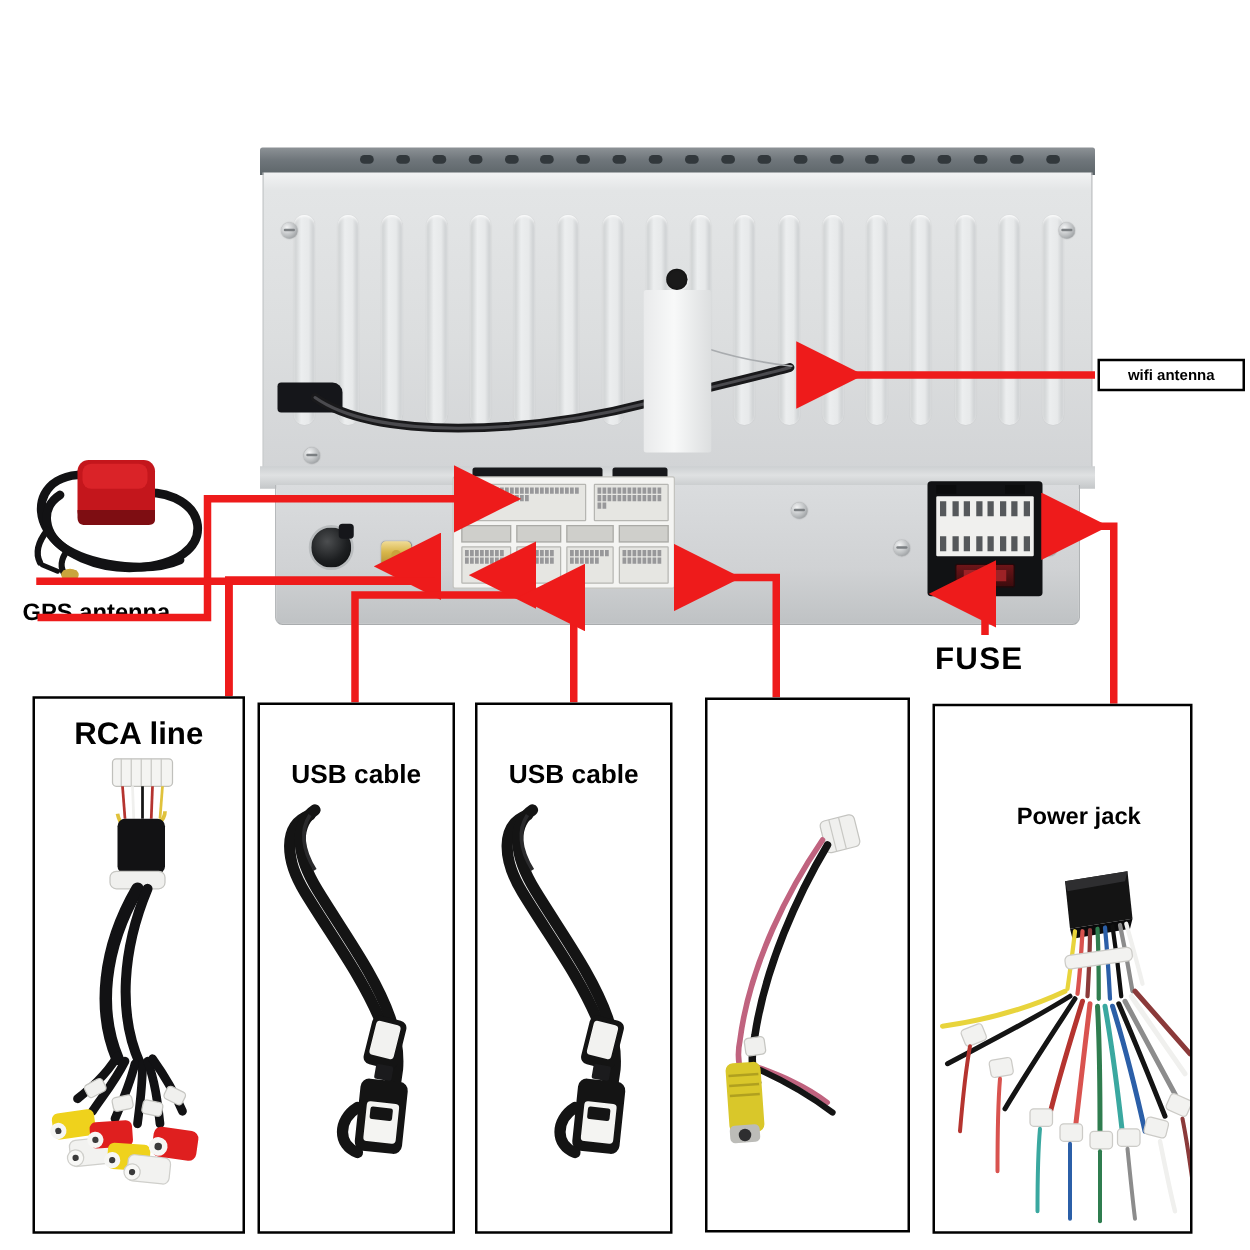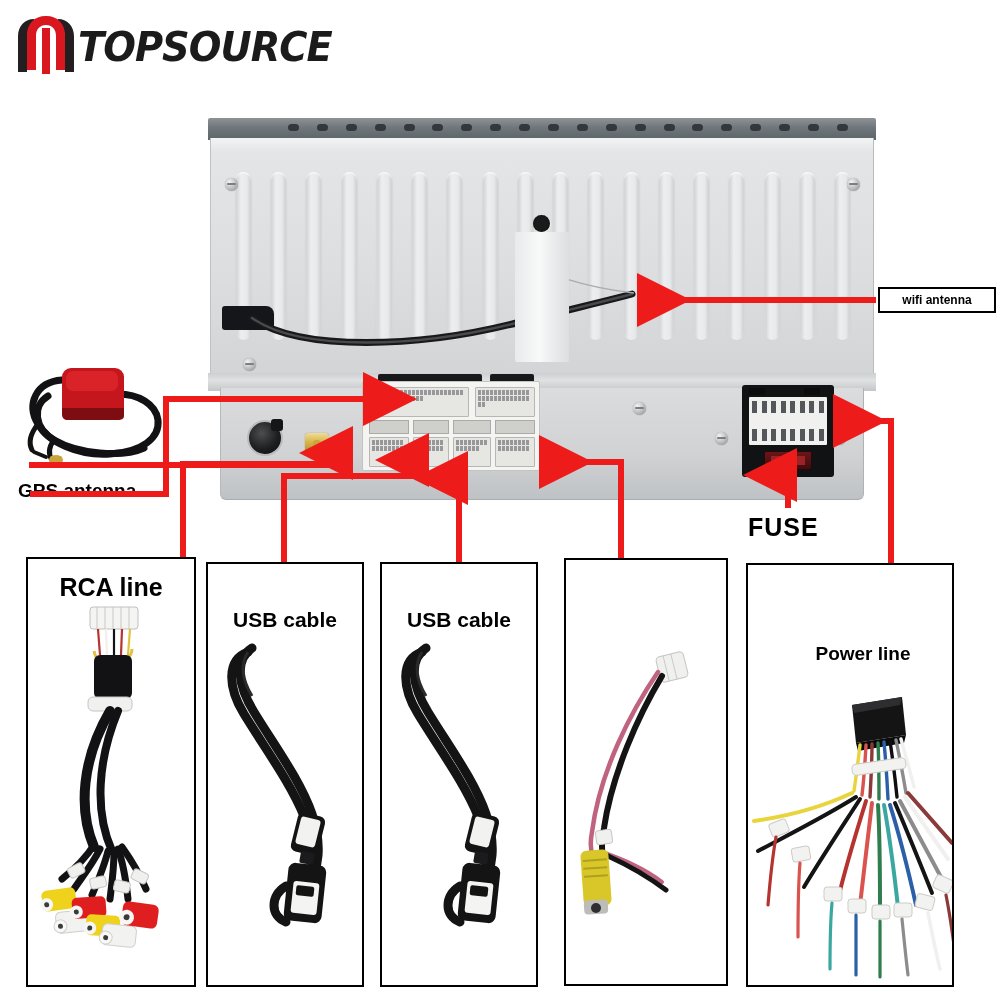--- a/index.html
+++ b/index.html
@@ -177,32 +177,20 @@
   .t-rca   { top:14px;  font-size:25px; }
   .t-usb   { top:44px;  font-size:21px; }
   .t-power { top:78px;  font-size:19px; }
   .t-video-wrap { top:38px; }
 </style>
 </head>
 <body>
 
 <div id="stage">
 
-  <div class="logo">
-    <div class="logo-mark">
-      <svg width="64" height="62" viewBox="0 0 64 62">
-        <path d="M4 58 L4 22 C4 12 11 5 20 5 L20 15 C15 15 13 18 13 23 L13 58 Z" fill="#231f20"></path>
-        <path d="M60 58 L60 22 C60 12 53 5 44 5 L44 15 C49 15 51 18 51 23 L51 58 Z" fill="#231f20"></path>
-        <path d="M32 2 C20 2 13 10 13 21 L13 56 L22 56 L22 22 C22 15 26 11 32 11 C38 11 42 15 42 22 L42 56 L51 56 L51 21 C51 10 44 2 32 2 Z" fill="#d8171e"></path>
-        <rect x="28" y="14" width="8" height="46" fill="#d8171e"></rect>
-        <path d="M24 8 L32 2 L40 8 L32 5 Z" fill="#d8171e"></path>
-      </svg>
-    </div>
-    <div class="logo-text">TOPSOURCE</div>
-  </div>
 
   <div class="unit">
 
     <div class="unit-top">
       <div class="vent-row">
         <i class="vent"></i>
           <i class="vent"></i>
           <i class="vent"></i>
           <i class="vent"></i>
         <i class="vent"></i>
@@ -654,21 +642,21 @@
         <line x1="18" y1="300" x2="42" y2="300"></line>
         <line x1="18" y1="308" x2="42" y2="308"></line>
         <line x1="18" y1="316" x2="42" y2="316"></line>
       </g>
       <rect x="18" y="340" width="24" height="14" rx="4" fill="#bcbcb8" transform="rotate(-4 30 347)"></rect>
       <circle cx="30" cy="348" r="5" fill="#2e2e30"></circle>
     </svg>
   </div>
 
   <div class="part-box box-power">
-    <div class="part-title t-power" style="padding-left:26px;">Power line</div>
+    <div class="part-title t-power" style="padding-left:26px;">Power jack</div>
     <svg width="208" height="424" viewBox="0 0 208 424">
 
       <path d="M104 140 L154 132 L158 170 L108 178 Z" fill="#141414"></path>
       <path d="M104 140 L154 132 L152 140 L106 148 Z" fill="#2e2e30"></path>
       <path d="M108 178 L158 170 L156 178 L110 186 Z" fill="#0a0a0b"></path>
 
       <g stroke-width="3.4" fill="none" stroke-linecap="round">
         <path d="M112 180 C110 198 108 212 106 226" stroke="#e8d43c"></path>
         <path d="M118 180 C117 198 116 214 114 230" stroke="#d9534f"></path>
         <path d="M124 179 C124 198 123 214 122 232" stroke="#8b3a3a"></path>

